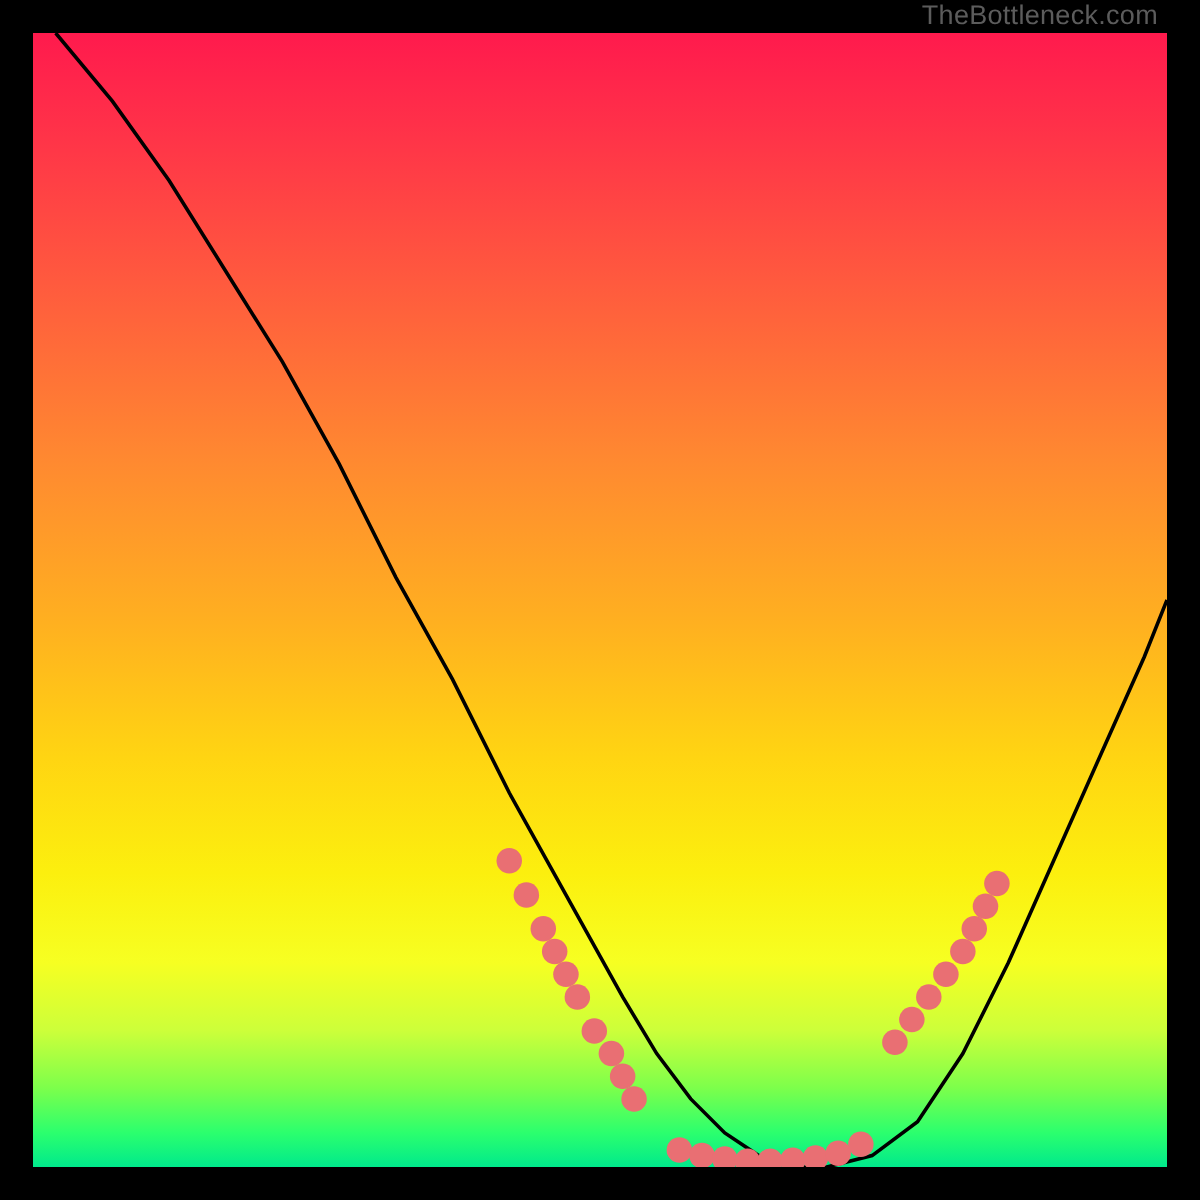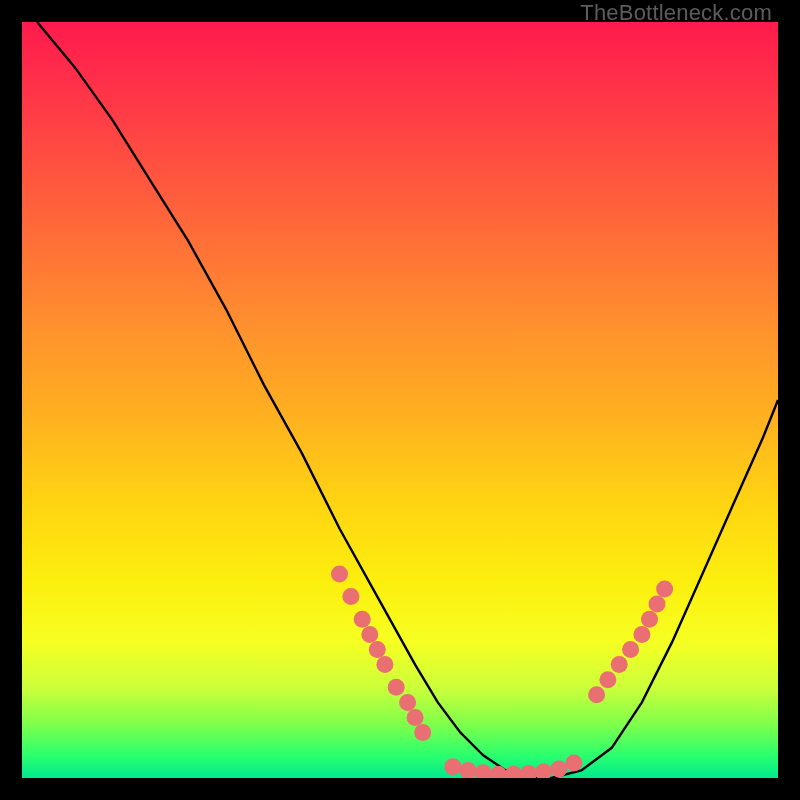--- a/index.html
+++ b/index.html
@@ -37,21 +37,21 @@
       #7dff4b 93%,
       #2bff6e 97%,
       #00e98c 100%
     );
   }
   .watermark {
     position: absolute;
     top: 0;
     right: 28px;
     color: #5c5c5c;
-    font-size: 22px;
+    font-size: 18px;
     font-weight: 500;
     letter-spacing: 0.2px;
     user-select: none;
   }
   svg.curve {
     position: absolute;
     inset: 0;
     width: 100%;
     height: 100%;
   }

